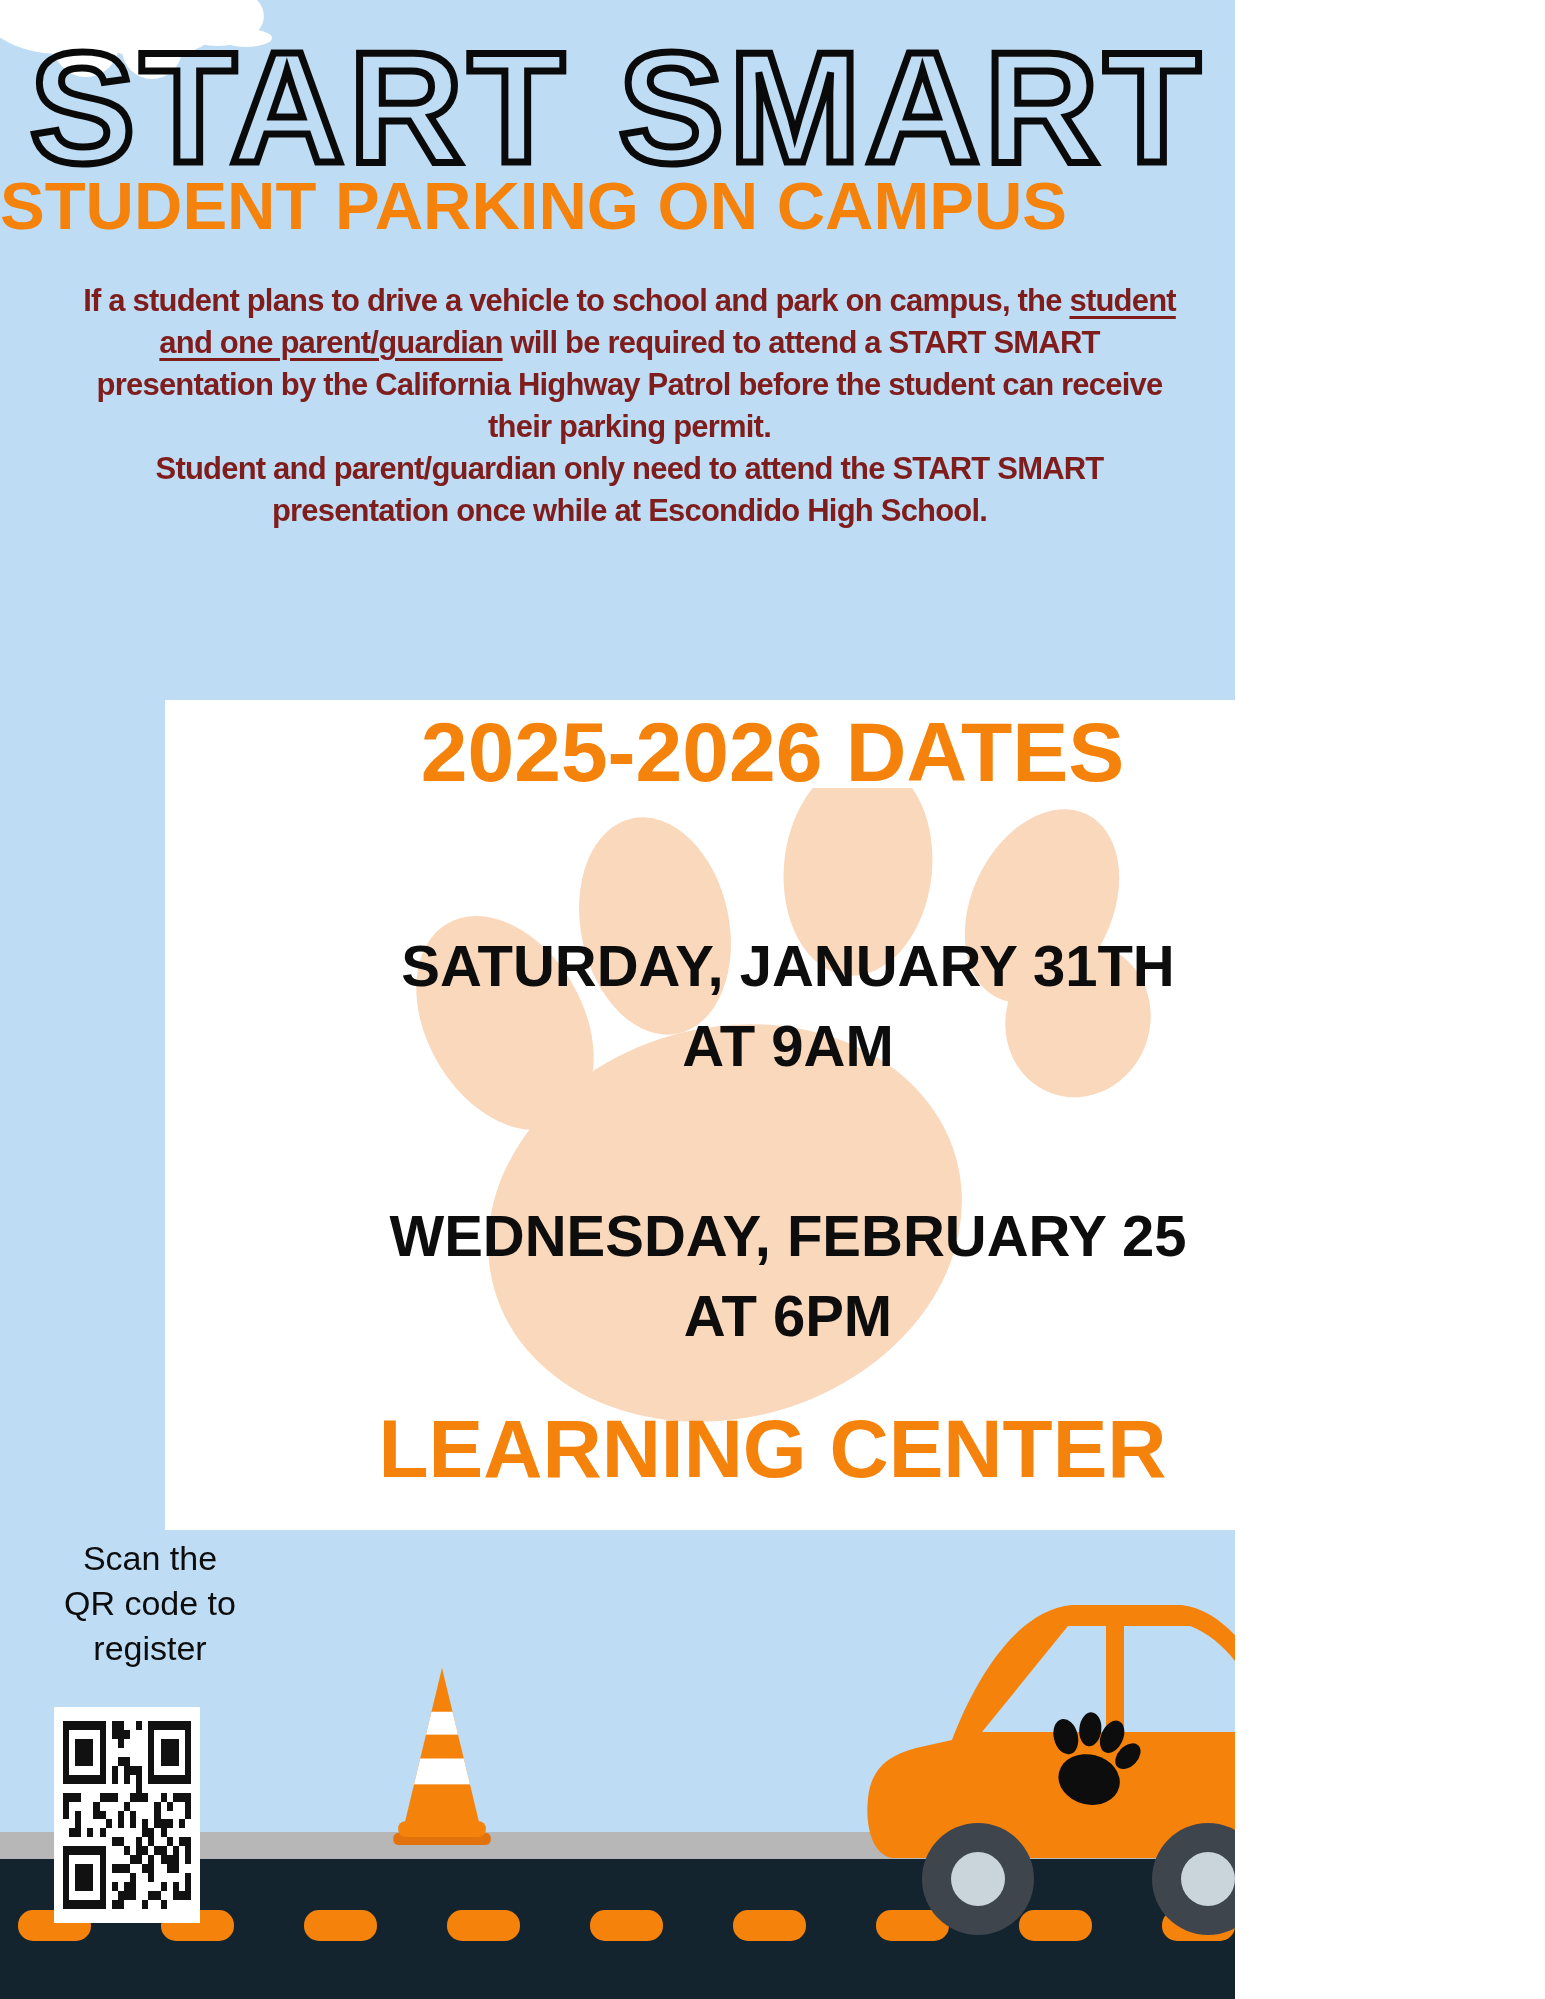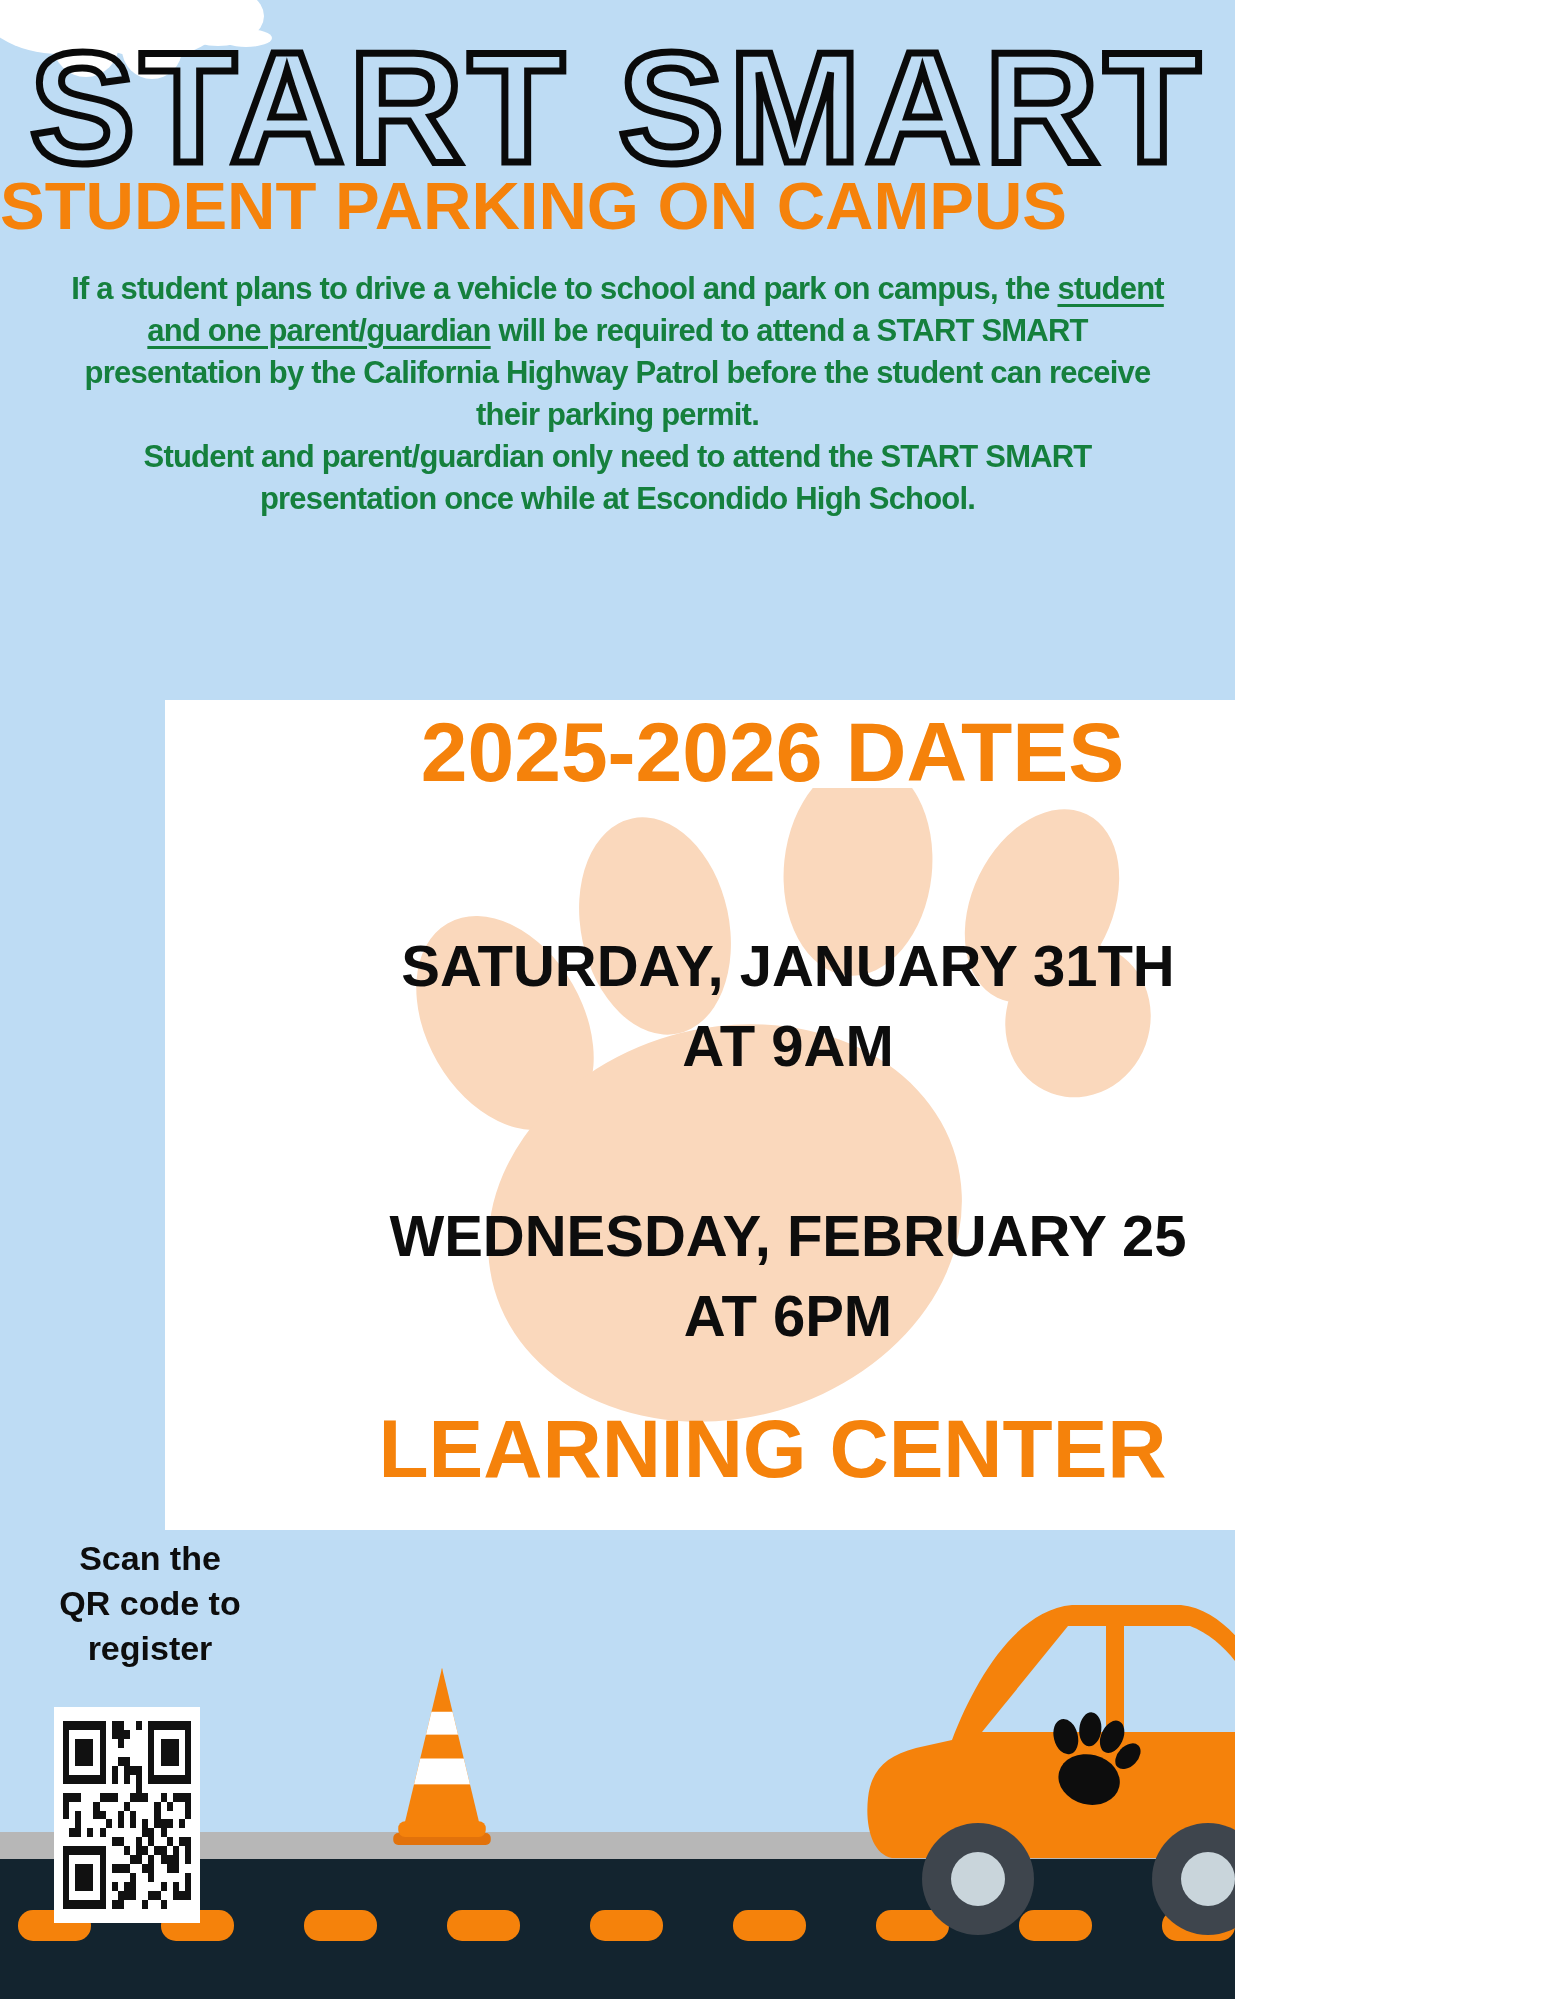--- a/index.html
+++ b/index.html
@@ -26,37 +26,37 @@
     position:absolute;top:172px;left:0;right:0;
     text-align:left;
     font-size:67px;font-weight:bold;letter-spacing:0px;
     color:#F5820B;line-height:1;white-space:nowrap;
   }
   .intro{
     position:absolute;top:268px;left:50%;transform:translateX(-50%);
     width:1100px;
     text-align:center;
     font-size:31px;font-weight:bold;letter-spacing:-0.8px;
-    line-height:42px;color:#15803d;margin:0;
+    line-height:42px;color:#7f1d1d;margin:12px;
   }
   .intro .ul{text-decoration:underline;text-decoration-thickness:3px;text-underline-offset:5px;}
 
   .panel{
     position:absolute;left:165px;top:700px;width:1215px;height:830px;
     background:#ffffff;
   }
   .panel .line{position:absolute;left:0;right:0;text-align:center;line-height:1;font-weight:bold;white-space:nowrap;}
   .panel .heading{top:10px;font-size:84px;color:#F5820B;}
   .panel .evt{color:#0d0d0d;font-size:58px;margin-left:31px;}
   .panel .loc{top:708px;font-size:82px;color:#F5820B;}
   .pawmark{position:absolute;left:225px;top:88px;width:790px;height:650px;}
 
   .qr-caption{
     position:absolute;left:30px;top:1536px;width:240px;
-    text-align:center;font-size:34px;font-weight:bold;color:#0d0d0d;
+    text-align:center;font-size:34px;font-weight:normal;color:#0d0d0d;
     line-height:45px;
   }
   .qr-caption span{display:block;}
 
   .curb{position:absolute;left:0;top:1832px;width:1545px;height:27px;background:#B7B7B7;}
   .road{position:absolute;left:0;top:1859px;width:1545px;height:140px;background:#13242F;}
   .dashes{position:absolute;left:0;top:1910px;width:1545px;height:31px;}
   .dash{position:absolute;top:0;width:73px;height:31px;border-radius:15px;background:#F5820B;}
 
   .cone{position:absolute;left:392px;top:1666px;width:100px;height:184px;}

